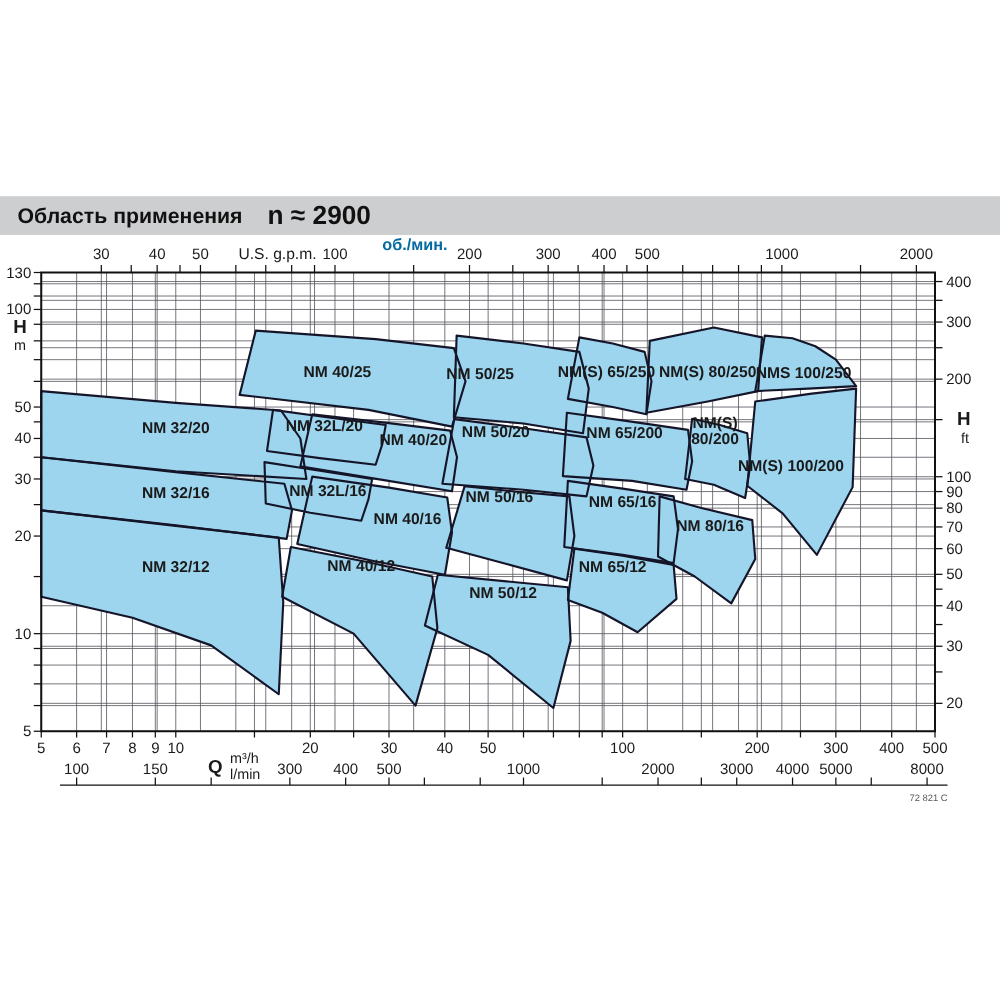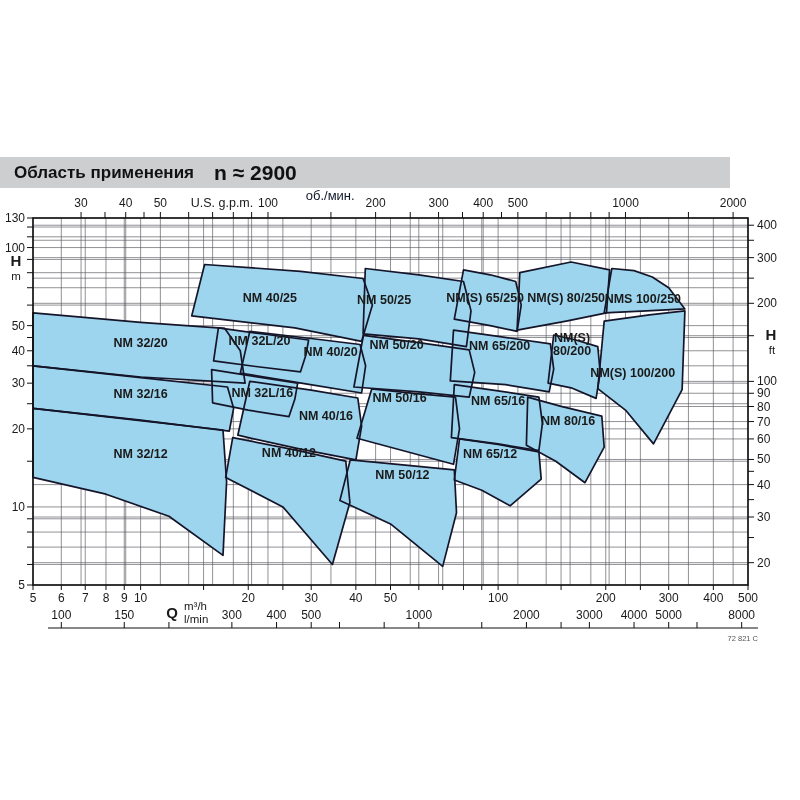--- a/index.html
+++ b/index.html
@@ -1,22 +1,22 @@
 <!DOCTYPE html>
 <html><head>
 <meta charset="utf-8">
 <style>
   html,body{margin:0;padding:0;background:#fff;}
   #page{position:relative;width:800px;height:800px;background:#ffffff;overflow:hidden;
         font-family:"Liberation Sans",sans-serif;}
-  .titlebar{position:absolute;left:0;top:157px;width:730px;height:31px;background:#cdced0;
+  .titlebar{position:absolute;left:0;top:157px;width:800px;height:31px;background:#cdced0;
             display:flex;align-items:center;padding-left:14px;box-sizing:border-box;}
   .titlebar .t-main{font-size:17px;font-weight:bold;color:#111;}
   .titlebar .t-n{font-size:21px;font-weight:bold;color:#111;margin-left:20px;}
-  .titlebar .t-u{font-size:13px;font-weight:normal;color:#0f172a;margin-left:9px;margin-top:45px;}
+  .titlebar .t-u{font-size:13px;font-weight:bold;color:#0369a1;margin-left:9px;margin-top:45px;}
   svg{position:absolute;left:0;top:0;}
 </style>
 </head>
 <body>
 
 <div id="page">
   <div class="titlebar">
     <span class="t-main">Область применения</span>
     <span class="t-n">n ≈ 2900</span>
     <span class="t-u">об./мин.</span>

